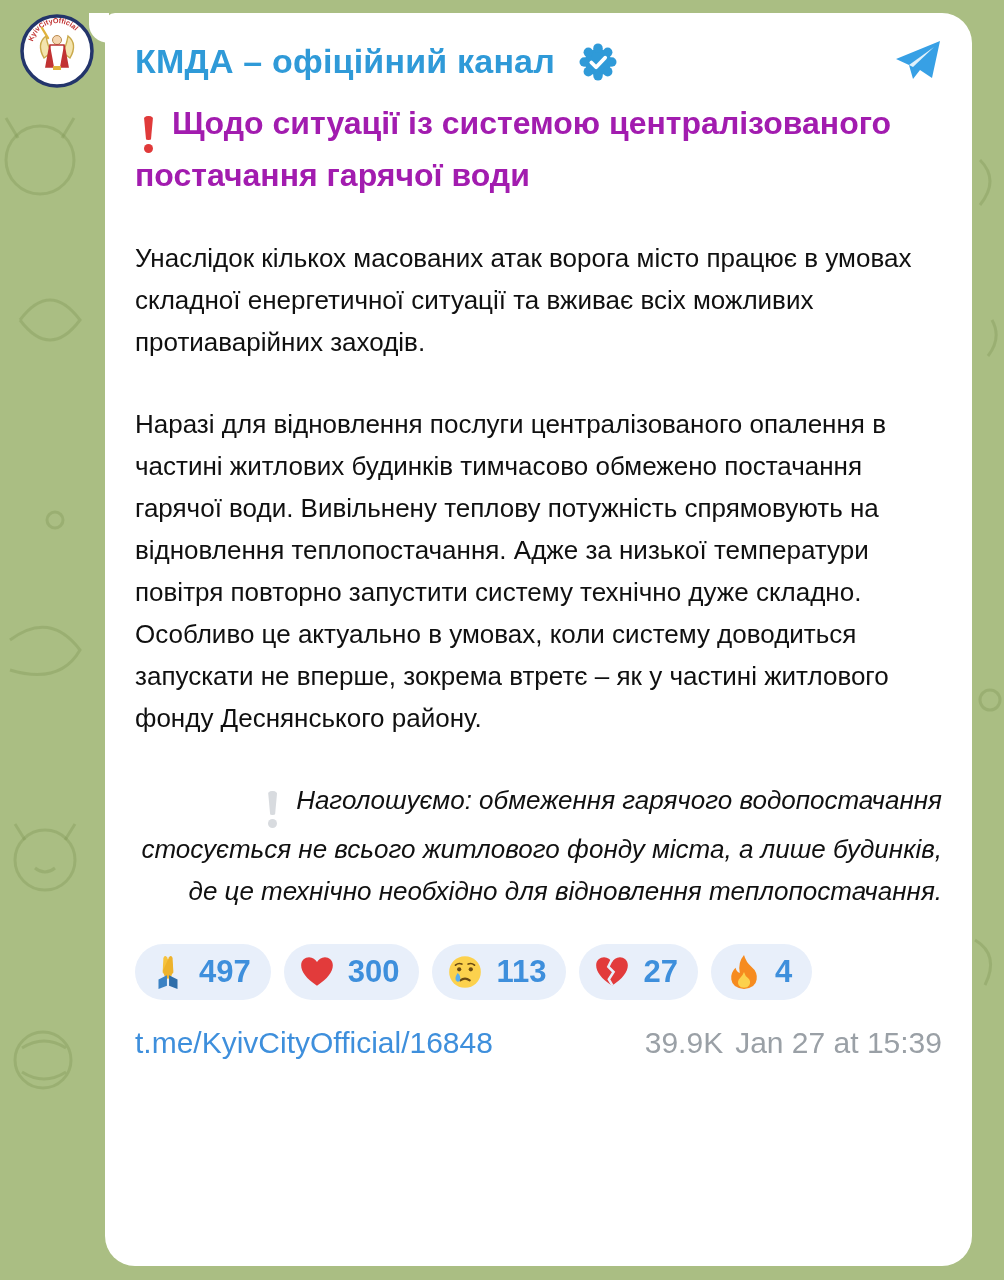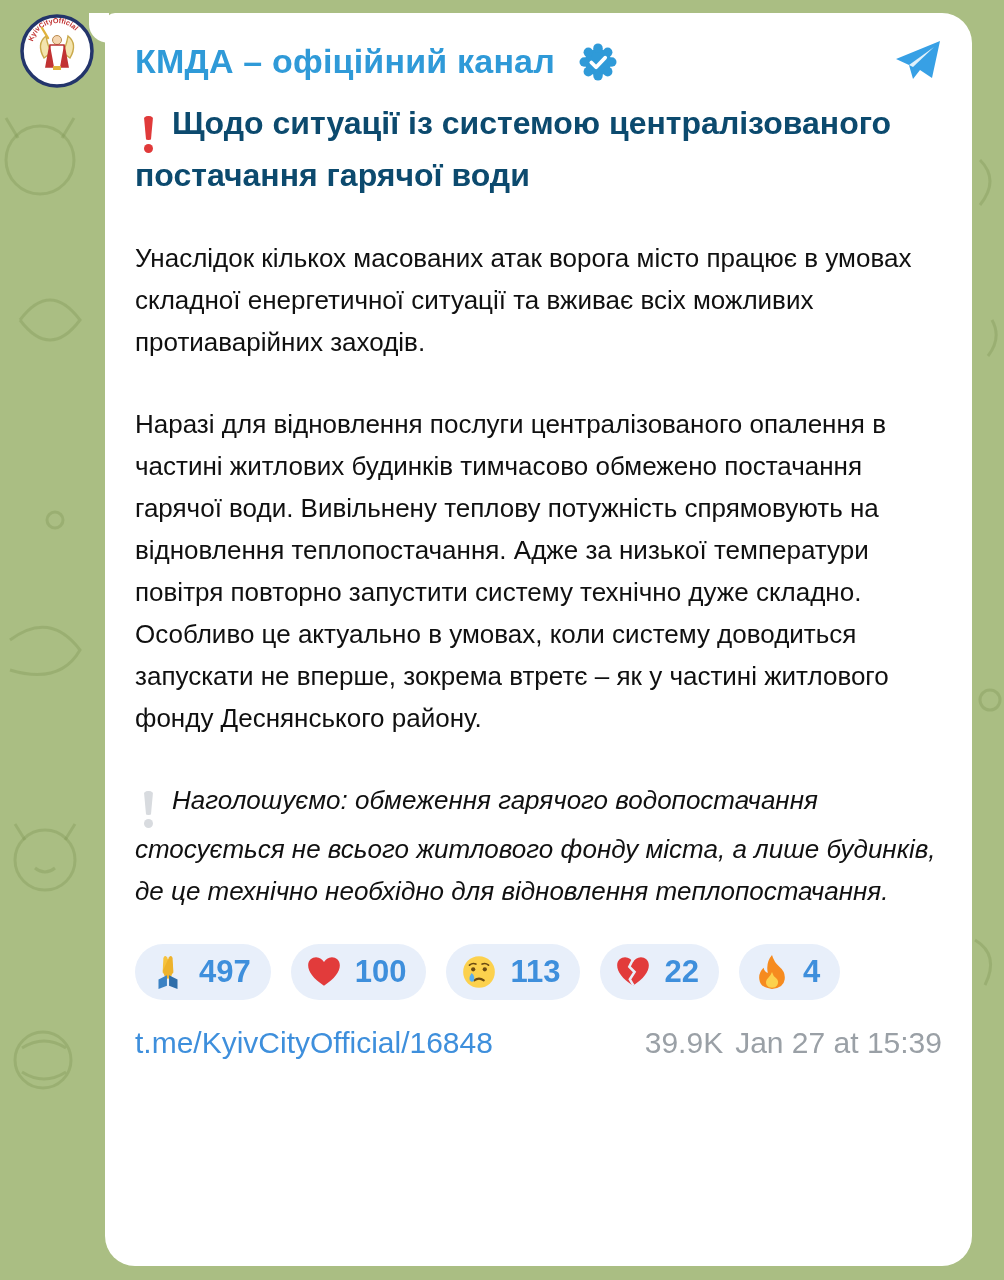--- a/index.html
+++ b/index.html
@@ -16,29 +16,29 @@
     box-sizing:border-box;padding:24px 30px 0 30px;z-index:1;
   }
   .bubble::before{ 
     content:"";position:absolute;left:-16px;top:0;width:20px;height:30px;
     background:#ffffff;border-bottom-left-radius:26px 24px;
   }
   .header{display:flex;align-items:center;gap:24px;position:relative;height:48px;}
   .channel-name{color:#2f9ad8;font-size:34px;font-weight:700;letter-spacing:.2px;}
   .badge{width:38px;height:38px;flex:0 0 auto;margin-top:2px;}
   .plane{position:absolute;right:0px;top:2px;width:48px;height:44px;}
-  .title{margin:16px 0 0 0;font-size:32px;line-height:44px;font-weight:700;color:#0c4a6e;}
+  .title{margin:16px 0 0 0;font-size:32px;line-height:44px;font-weight:700;color:#a21caf;}
   .para{margin:40px 0 0 0;font-size:26px;line-height:42px;color:#101010;}
-  .para.em{font-style:italic;}
+  .para.em{font-style:italic;text-align:right;}
   .excl{display:inline-flex;flex-direction:column;align-items:center;width:15px;margin:0 16px 0 6px;vertical-align:-6px;}
   .excl .bar{width:11px;height:24px;clip-path:polygon(8% 0,92% 0,72% 100%,28% 100%);border-radius:5px;}
   .excl .dot{width:9px;height:9px;border-radius:50%;margin-top:4px;}
   .excl.red .bar,.excl.red .dot{background:#e03a3a;}
   .excl.grey .bar,.excl.grey .dot{background:#d8dbdf;}
-  .reactions{display:flex;align-items:center;gap:20px;margin-top:32px;}
+  .reactions{display:flex;align-items:center;gap:13px;margin-top:32px;}
   .pill{
     display:flex;align-items:center;gap:12px;height:56px;padding:0 20px 0 14px;
     background:#e8effa;border-radius:28px;border:none;cursor:pointer;
   }
   .pill .cnt{color:#3e8fdc;font-size:31px;font-weight:700;}
   .pill svg{width:38px;height:38px;}
   .footer{display:flex;align-items:center;margin-top:26px;}
   .post-link{color:#3e8fdc;font-size:30px;text-decoration:none;}
   .meta{margin-left:auto;display:flex;align-items:center;gap:12px;color:#9aa0a6;font-size:30px;}
   .views-group{display:flex;align-items:center;gap:10px;}
@@ -136,42 +136,42 @@
         <path d="M9 25 l8 -4 v10 l-8 3 z" fill="#3b82c4"></path>
         <path d="M27 25 l-8 -4 v10 l8 3 z" fill="#2f6eaa"></path>
       </svg>
       <span class="cnt">497</span>
     </button>
 
     <button class="pill">
       <svg viewBox="0 0 36 36">
         <path d="M18 31 C8 24 3 18 3 11.5 C3 6.8 6.8 4 10.5 4 C14 4 16.5 6.2 18 8.6 C19.5 6.2 22 4 25.5 4 C29.2 4 33 6.8 33 11.5 C33 18 28 24 18 31 Z" fill="#e23b3b"></path>
       </svg>
-      <span class="cnt">100</span>
+      <span class="cnt">300</span>
     </button>
 
     <button class="pill">
       <svg viewBox="0 0 36 36">
         <circle cx="18" cy="18" r="15" fill="#fcd14d"></circle>
         <circle cx="12.5" cy="15.5" r="2" fill="#6b4a12"></circle>
         <circle cx="23.5" cy="15.5" r="2" fill="#6b4a12"></circle>
         <path d="M9 11.5 q3 -2.5 6 -1 M27 11.5 q-3 -2.5 -6 -1" stroke="#6b4a12" stroke-width="1.6" fill="none" stroke-linecap="round"></path>
         <path d="M13.5 26 q4.5 -3.5 9 0" stroke="#6b4a12" stroke-width="2" fill="none" stroke-linecap="round"></path>
         <path d="M11 19 q-4 6 -0.5 8 q3.5 1 3 -4 q-0.5 -2.5 -2.5 -4 z" fill="#58aef0"></path>
       </svg>
       <span class="cnt">113</span>
     </button>
 
 
     <button class="pill">
       <svg viewBox="0 0 36 36">
         <path d="M18 31 C8 24 3 18 3 11.5 C3 6.8 6.8 4 10.5 4 C14 4 16.5 6.2 18 8.6 C19.5 6.2 22 4 25.5 4 C29.2 4 33 6.8 33 11.5 C33 18 28 24 18 31 Z" fill="#e23b3b"></path>
         <path d="M18.5 5 l-4 8 5 5 -4.5 7 3.5 6" stroke="#e8effa" stroke-width="2.4" fill="none"></path>
       </svg>
-      <span class="cnt">22</span>
+      <span class="cnt">27</span>
     </button>
 
     <button class="pill">
       <svg viewBox="0 0 36 36">
         <path d="M18 2 q2 7 7 11 q6 5 5 12 q-1 8 -12 9 q-11 -1 -12 -9 q-1 -6 4 -11 q1 4 4 5 q-2 -10 4 -17 z" fill="#f68b1f"></path>
         <path d="M18 18 q1 4 4 6 q3 3 1 6.5 q-1.5 2.5 -5 2.5 q-3.5 0 -5 -2.5 q-2 -3.5 1.5 -7 q2.5 -2.5 3.5 -5.5 z" fill="#fcd14d"></path>
       </svg>
       <span class="cnt">4</span>
     </button>
 

